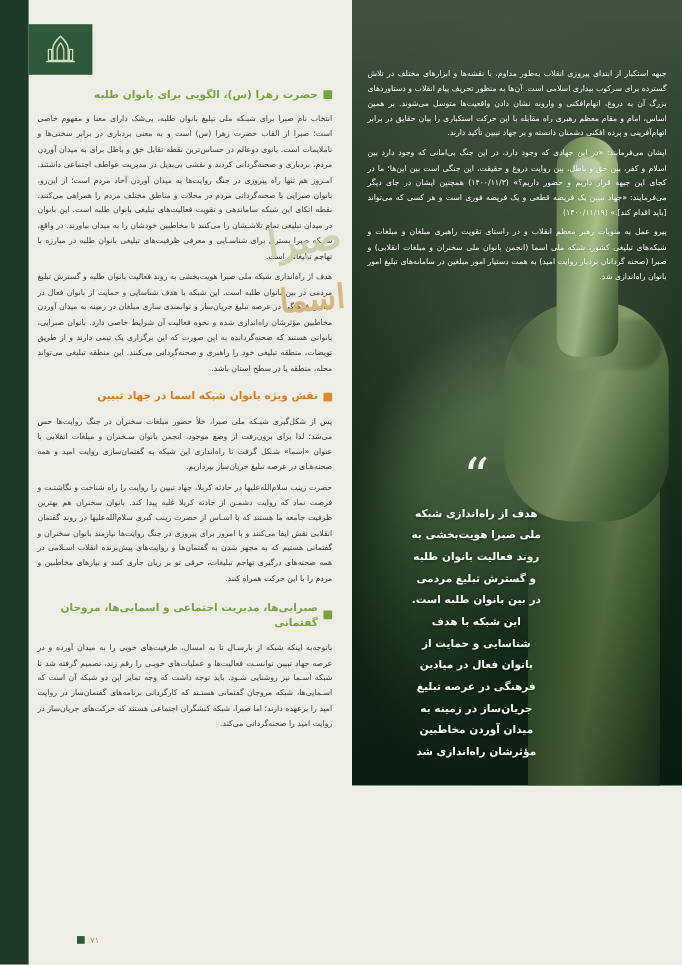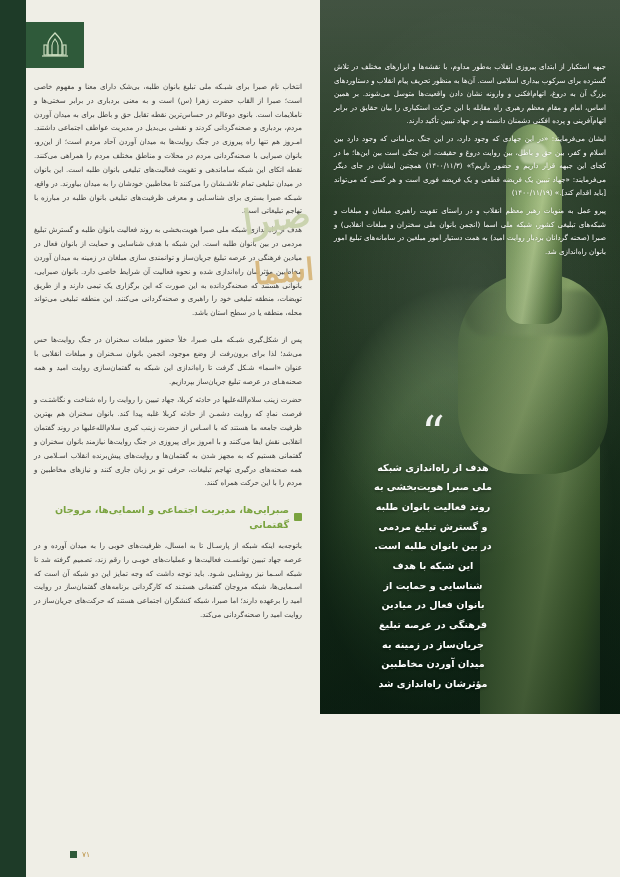--- a/index.html
+++ b/index.html
@@ -269,27 +269,35 @@
 
     <div class="pullquote">
       <span class="qmark">“</span>
       <div class="qtext">هدف از راه‌اندازی شبکه ملی صبرا هویت‌بخشی به روند فعالیت بانوان طلبه و گسترش تبلیغ مردمی در بین بانوان طلبه است. این شبکه با هدف شناسایی و حمایت از بانوان فعال در میادین فرهنگی در عرصه تبلیغ جریان‌ساز در زمینه به میدان آوردن مخاطبین مؤثرشان راه‌اندازی شد</div>
     </div>
   </div>
 
   <div class="article">
 
     <div class="block">
+      <div class="sec-head">
+        <span class="marker green2"></span>
+        <h2>حضرت زهرا (س)، الگویی برای بانوان طلبه</h2>
+      </div>
       <div class="body-text">
         <p>انتخاب نام صبرا برای شبـکه ملی تبلیغ بانوان طلبه، بی‌شک دارای معنا و مفهوم خاصی است؛ صبرا از القاب حضرت زهرا (س) است و به معنی بردباری در برابر سختی‌ها و ناملایمات است. بانوی دوعالم در حساس‌ترین نقطه تقابل حق و باطل برای به میدان آوردن مردم، بردباری و صحنه‌گردانی کردند و نقشی بی‌بدیل در مدیریت عواطف اجتماعی داشتند. امـروز هم تنها راه پیروزی در جنگ روایت‌ها به میدان آوردن آحاد مردم است؛ از این‌رو، بانوان صبرایی با صحنه‌گردانی مردم در محلات و مناطق مختلف مردم را همراهی می‌کنند. نقطه اتکای این شبکه ساماندهی و تقویت فعالیت‌های تبلیغی بانوان طلبه است. این بانوان در میدان تبلیغی تمام تلاشـشان را می‌کنند تا مخاطبین خودشان را به میدان بیاورند. در واقع، شبـکه صبرا بستری برای شناسـایی و معرفی ظرفیت‌های تبلیغی بانوان طلبه در مبارزه با تهاجم تبلیغاتی است.</p>
         <p>هدف از راه‌اندازی شبکه ملی صبرا هویت‌بخشی به روند فعالیت بانوان طلبه و گسترش تبلیغ مردمی در بین بانوان طلبه است. این شبکه با هدف شناسایی و حمایت از بانوان فعال در میادین فرهنگی در عرصه تبلیغ جریان‌ساز و توانمندی سازی مبلغان در زمینه به میدان آوردن مخاطبین مؤثرشان راه‌اندازی شده و نحوه فعالیت آن شرایط خاصی دارد. بانوان صبرایی، بانوانی هستند که صحنه‌گردانده به این صورت که این برگزاری یک تیمی دارند و از طریق تویضات، منطقه تبلیغی خود را راهبری و صحنه‌گردانی می‌کنند. این منطقه تبلیغی می‌تواند محله، منطقه یا در سطح استان باشد.</p>
       </div>
     </div>
 
     <div class="block">
+      <div class="sec-head">
+        <span class="marker orange"></span>
+        <h2 class="orange">نقش ویژه بانوان شبکه اسما در جهاد تبیین</h2>
+      </div>
       <div class="body-text">
         <p>پس از شکل‌گیری شبـکه ملی صبرا، خلأ حضور مبلغات سخنران در جنگ روایت‌ها حس می‌شد؛ لذا برای برون‌رفت از وضع موجود، انجمن بانوان سـخنران و مبلغات انقلابی با عنوان «اسما» شـکل گرفت تا راه‌اندازی این شبکه به گفتمان‌سازی روایت امید و همه صحنه‌هـای در عرصه تبلیغ جریان‌ساز بپردازیم.</p>
         <p>حضرت زینب سلام‌الله‌علیها در حادثه کربلا، جهاد تبیین را روایت را راه شناخت و نگاشتـت و فرصت نمادِ که روایت دشمـن از حادثه کربلا غلبه پیدا کند. بانوان سخنران هم بهترین ظرفیت جامعه ما هستند که با اسـاس از حضرت زینب کبری سلام‌الله‌علیها در روند گفتمان انقلابی نقش ایفا می‌کنند و با امروز برای پیروزی در جنگ روایت‌ها نیازمند بانوان سخنران و گفتمانی هستیم که به مجهز شدن به گفتمان‌ها و روایت‌های پیش‌برنده انقلاب اسـلامی در همه صحنه‌های درگیری تهاجم تبلیغات، حرفی تو بر زبان جاری کنند و نیازهای مخاطبین و مردم را با این حرکت همراه کنند.</p>
       </div>
     </div>
 
     <div class="block">
       <div class="sec-head">
         <span class="marker green2"></span>
         <h2>صبرایی‌ها، مدیریت اجتماعی و اسمایی‌ها، مروجان گفتمانی</h2>

